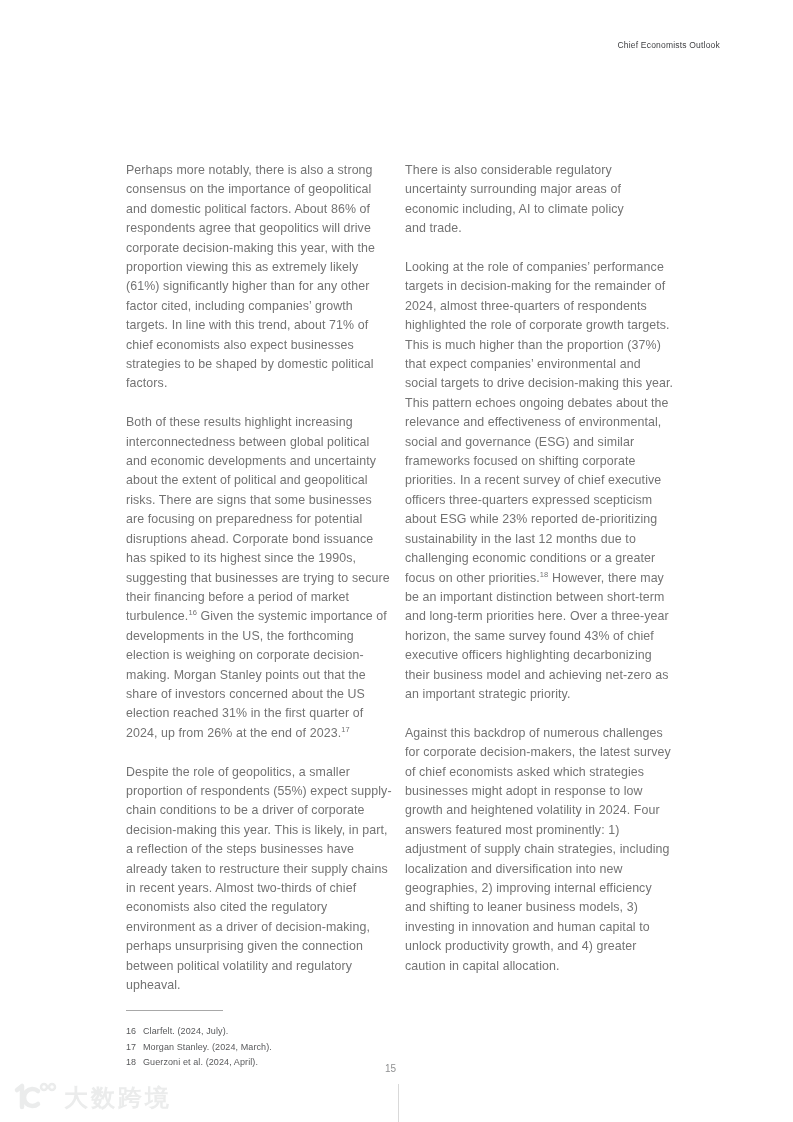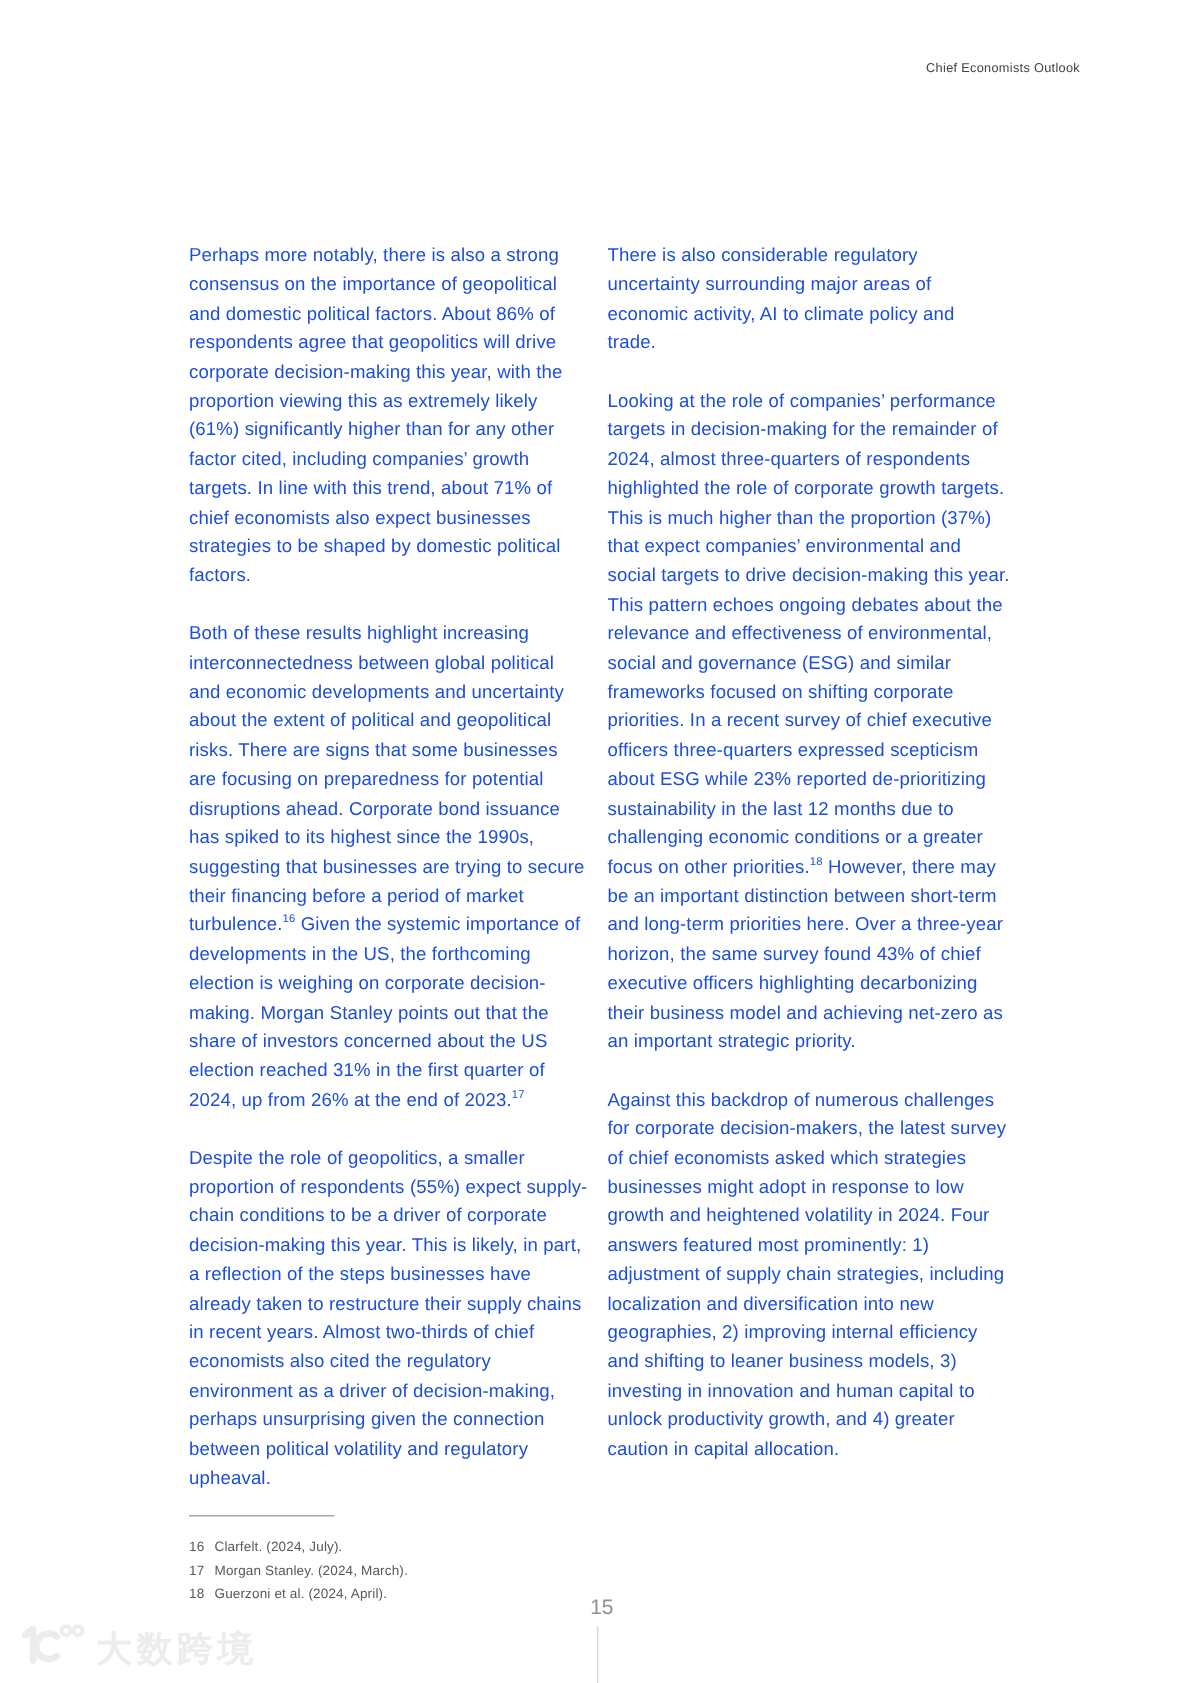--- a/index.html
+++ b/index.html
@@ -15,21 +15,21 @@
     top:40px; right:48px;
     font-size:8.5px;
     letter-spacing:0.2px;
     color:#404144;
   }
   .col {
     position:absolute;
     top:161px;
     font-size:12.4px;
     line-height:19.4px;
-    color:#1d4ed8;
+    color:#737373;
     letter-spacing:0.1px;
   }
   .col-left  { left:126px; width:266px; }
   .col-right { left:405px; width:270px; }
   .col p { margin:0 0 19.4px 0; }
   .col p.narrow { width:238px; }
   .col sup { font-size:7.5px; line-height:0; }
   .footnote-rule {
     position:absolute;
     left:126px; top:1010px;
@@ -43,22 +43,22 @@
     line-height:15.5px;
     color:#58595b;
     letter-spacing:0.1px;
   }
   .footnote-row { display:flex; }
   .footnote-num { width:12px; margin-right:5px; flex:none; }
   .page-number {
     position:absolute;
     left:385px; top:1063px;
     width:24px;
-    text-align:right;
-    font-size:14px;
+    text-align:left;
+    font-size:10px;
     color:#8f9091;
   }
   .bottom-rule {
     position:absolute;
     left:398px; top:1084px;
     width:1px; height:38px;
     background:#d9d9d9;
   }
   .watermark {
     position:absolute;
@@ -83,21 +83,21 @@
 
   <div class="header-title">Chief Economists Outlook</div>
 
   <div class="col col-left">
     <p><span>Perhaps more notably, there is also a strong consensus on the importance of geopolitical and domestic political factors. About 86% of respondents agree that geopolitics will drive corporate decision-making this year, with the proportion viewing this as extremely likely (61%) significantly higher than for any other factor cited, including companies’ growth targets. In line with this trend, about 71% of chief economists also expect businesses strategies to be shaped by domestic political factors.</span></p>
     <p><span>Both of these results highlight increasing interconnectedness between global political and economic developments and uncertainty about the extent of political and geopolitical risks. There are signs that some businesses are focusing on preparedness for potential disruptions ahead. Corporate bond issuance has spiked to its highest since the 1990s, suggesting that businesses are trying to secure their financing before a period of market turbulence.</span><sup>16</sup><span> Given the systemic importance of developments in the US, the forthcoming election is weighing on corporate decision-making. Morgan Stanley points out that the share of investors concerned about the US election reached 31% in the first quarter of 2024, up from 26% at the end of 2023.</span><sup>17</sup></p>
     <p><span>Despite the role of geopolitics, a smaller proportion of respondents (55%) expect supply-chain conditions to be a driver of corporate decision-making this year. This is likely, in part, a reflection of the steps businesses have already taken to restructure their supply chains in recent years. Almost two-thirds of chief economists also cited the regulatory environment as a driver of decision-making, perhaps unsurprising given the connection between political volatility and regulatory upheaval.</span></p>
   </div>
 
   <div class="col col-right">
-    <p class="narrow"><span>There is also considerable regulatory uncertainty surrounding major areas of economic activity, AI to climate policy and trade.</span></p>
+    <p class="narrow"><span>There is also considerable regulatory uncertainty surrounding major areas of economic including, AI to climate policy and trade.</span></p>
     <p><span>Looking at the role of companies’ performance targets in decision-making for the remainder of 2024, almost three-quarters of respondents highlighted the role of corporate growth targets. This is much higher than the proportion (37%) that expect companies’ environmental and social targets to drive decision-making this year. This pattern echoes ongoing debates about the relevance and effectiveness of environmental, social and governance (ESG) and similar frameworks focused on shifting corporate priorities. In a recent survey of chief executive officers three-quarters expressed scepticism about ESG while 23% reported de-prioritizing sustainability in the last 12 months due to challenging economic conditions or a greater focus on other priorities.</span><sup>18</sup><span> However, there may be an important distinction between short-term and long-term priorities here. Over a three-year horizon, the same survey found 43% of chief executive officers highlighting decarbonizing their business model and achieving net-zero as an important strategic priority.</span></p>
     <p><span>Against this backdrop of numerous challenges for corporate decision-makers, the latest survey of chief economists asked which strategies businesses might adopt in response to low growth and heightened volatility in 2024. Four answers featured most prominently: 1) adjustment of supply chain strategies, including localization and diversification into new geographies, 2) improving internal efficiency and shifting to leaner business models, 3) investing in innovation and human capital to unlock productivity growth, and 4) greater caution in capital allocation.</span></p>
   </div>
 
   <div class="footnote-rule"></div>
 
   <div class="footnotes">
     <div class="footnote-row">
       <span class="footnote-num">16</span>
       <span>Clarfelt. (2024, July).</span>

